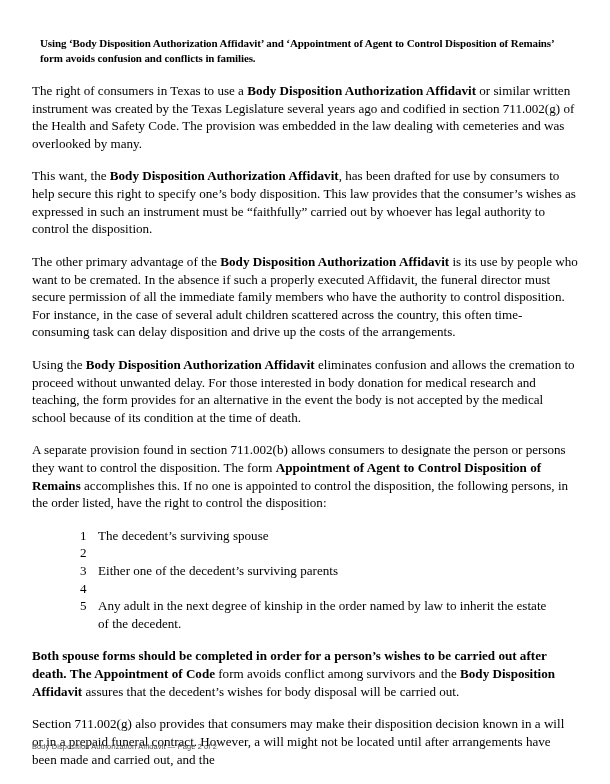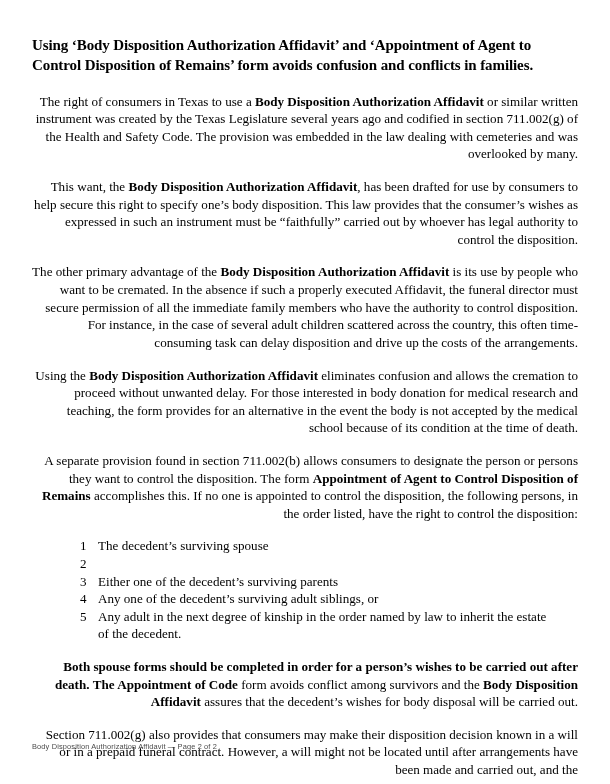--- a/index.html
+++ b/index.html
@@ -16,31 +16,31 @@
     font-family: "Liberation Serif", "DejaVu Serif", serif;
     color: #000000;
   }
   .content {
     position: absolute;
     left: 32px;
     top: 36px;
     width: 546px;
   }
   .doc-title {
-    font-size: 15px;
+    font-size: 11px;
     font-weight: bold;
     line-height: 1.32;
-    margin: 0 0 17px 0;
+    margin: 0 0 17px 8px;
     letter-spacing: -0.1px;
   }
   .para {
     font-size: 13.1px;
     line-height: 1.345;
     margin: 0 0 15px 0;
-    text-align: right;
+    text-align: left;
   }
   .para b {
     font-weight: bold;
   }
   .list-block {
     margin: 0 0 15px 0;
     padding: 0;
   }
   .list-row {
     display: flex;
@@ -93,21 +93,20 @@
         </div>
         <div class="list-row">
           <span class="list-num">2</span>
         </div>
         <div class="list-row">
           <span class="list-num">3</span>
           <span class="list-text">Either one of the decedent’s surviving parents</span>
         </div>
         <div class="list-row">
           <span class="list-num">4</span>
-          <span class="list-text">Any one of the decedent’s surviving adult siblings, or</span>
         </div>
         <div class="list-row">
           <span class="list-num">5</span>
           <span class="list-text">Any adult in the next degree of kinship in the order named by law to inherit the estate of the decedent.</span>
         </div>
       </div>
 
     <div>
         <p class="para"><b>Both spouse forms should be completed in order for a person’s wishes to be carried out after death.</b><span> </span><b>The Appointment of Code</b><span> form avoids conflict among survivors and the </span><b>Body Disposition Affidavit</b><span> assures that the decedent’s wishes for body disposal will be carried out.</span></p>
         <p class="para"><span>Section 711.002(g) also provides that consumers may make their disposition decision known in a will or in a prepaid funeral contract. However, a will might not be located until after arrangements have been made and carried out, and the </span></p>

